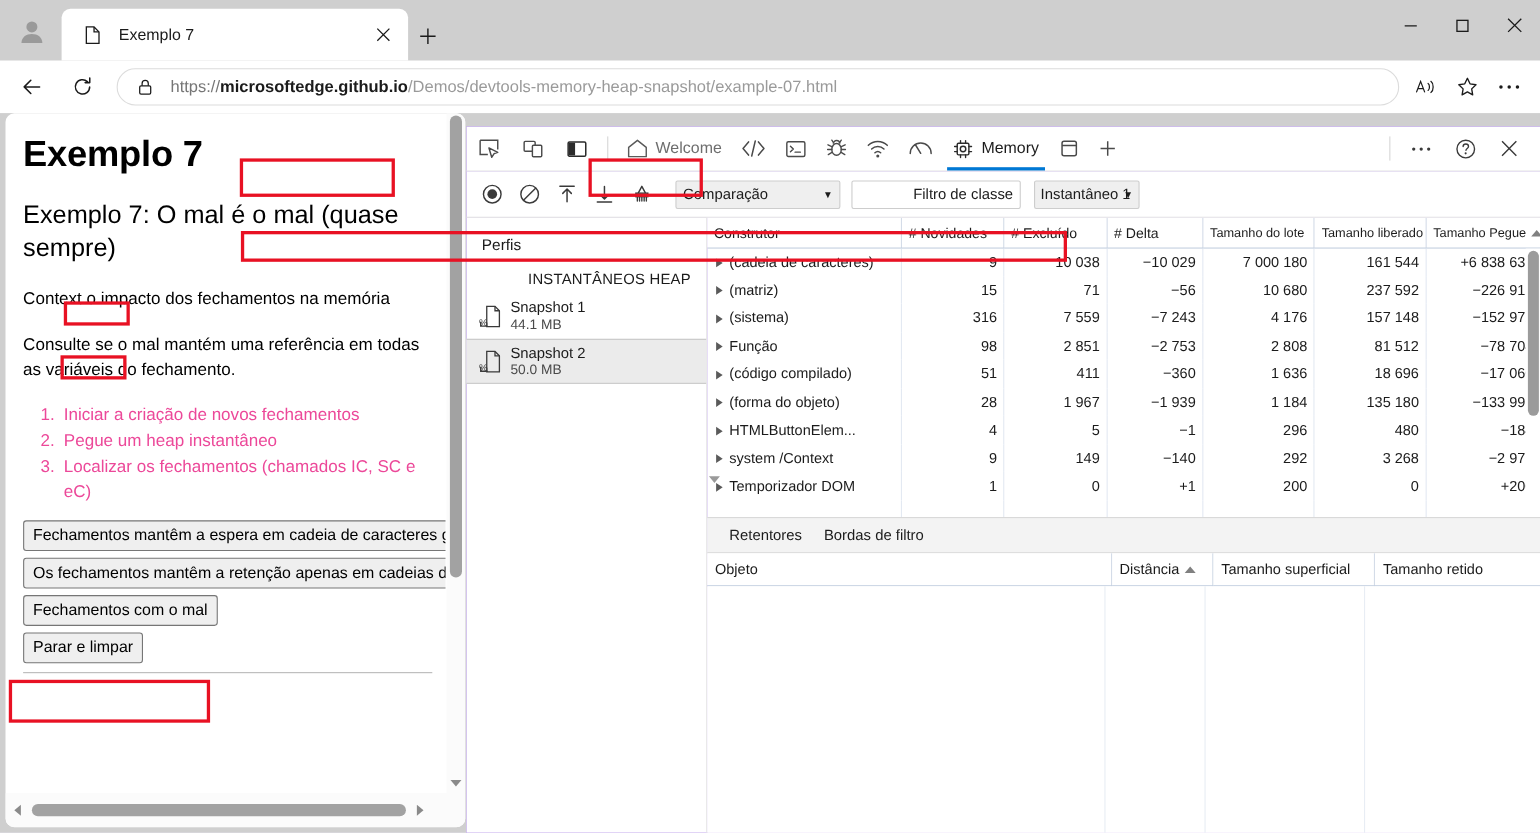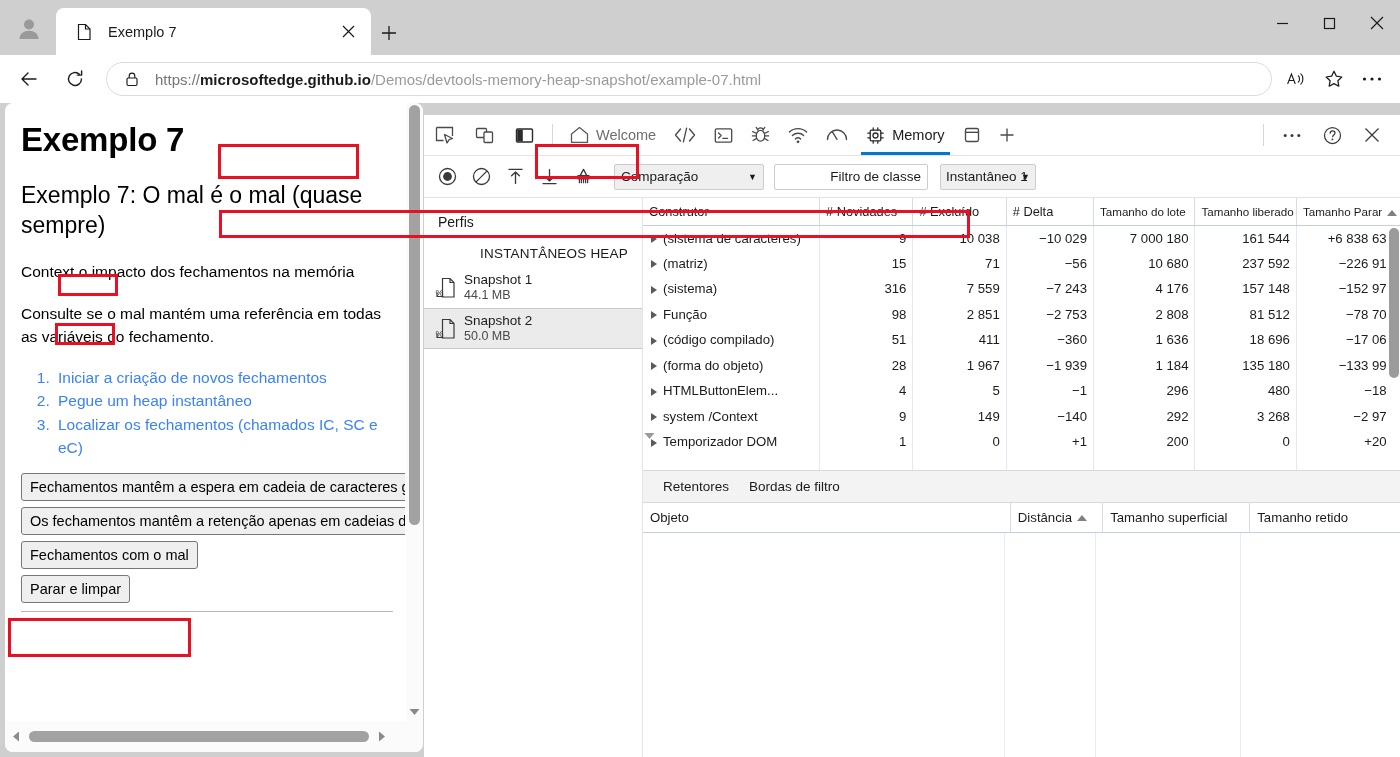--- a/index.html
+++ b/index.html
@@ -80,21 +80,21 @@
     background: #ffffff; border-radius: 8px; overflow: hidden;
   }
   .page-body {
     position: absolute; left: 0; top: 0; width: 400px; height: 618px;
     padding: 18px 16px 0 16px; overflow: hidden;
   }
   .page-h1 { font-size: 33px; font-weight: 700; color: #000; line-height: 1.15; letter-spacing: -0.2px; }
   .page-h2 { font-size: 23px; color: #000; line-height: 1.3; margin-top: 22px; font-weight: 400; }
   .page-p { font-size: 15.5px; color: #000; line-height: 1.45; margin-top: 20px; }
   .page-ol { margin-top: 18px; padding-left: 33px; }
-  .page-ol li { font-size: 15.5px; color: #3b82f6; line-height: 1.5; padding-left: 4px; }
+  .page-ol li { font-size: 15.5px; color: #ec4899; line-height: 1.5; padding-left: 4px; }
   .page-btn {
     display: inline-block; margin-top: 14px; background: #efefef;
     border: 1px solid #767676; border-radius: 3px;
     font-size: 14.5px; color: #000; padding: 5px 8px;
     font-family: "Liberation Sans", sans-serif; white-space: nowrap;
   }
   .btn-row { height: 34px; position: relative; }
   .hr-line { margin-top: 16px; border-top: 1px solid #b9b9b9; width: 372px; }
 
   
@@ -629,26 +629,26 @@
                   <col style="width:102px">
               </colgroup>
               <thead>
                 <tr>
                   <th>Construtor</th>
                   <th class="num"># Novidades</th>
                   <th class="num"># Excluído</th>
                   <th class="num"># Delta</th>
                   <th class="num" style="font-size:11.6px;">Tamanho do lote</th>
                   <th class="num" style="font-size:11.6px;">Tamanho liberado</th>
-                  <th class="num" style="font-size:11.6px;border-right:none;"><span>Tamanho Parar</span><span class="sortarrow"></span></th>
+                  <th class="num" style="font-size:11.6px;border-right:none;"><span>Tamanho Pegue</span><span class="sortarrow"></span></th>
                 </tr>
               </thead>
               <tbody>
                 <tr>
-                  <td><span class="twisty"></span><span>(sistema de caracteres)</span></td>
+                  <td><span class="twisty"></span><span>(cadeia de caracteres)</span></td>
                   <td class="num">9</td>
                   <td class="num">10 038</td>
                   <td class="num">−10 029</td>
                   <td class="num">7 000 180</td>
                   <td class="num">161 544</td>
                   <td class="num" style="border-right:none;">+6 838 636</td>
                 </tr>
                 <tr>
                   <td><span class="twisty"></span><span>(matriz)</span></td>
                   <td class="num">15</td>

